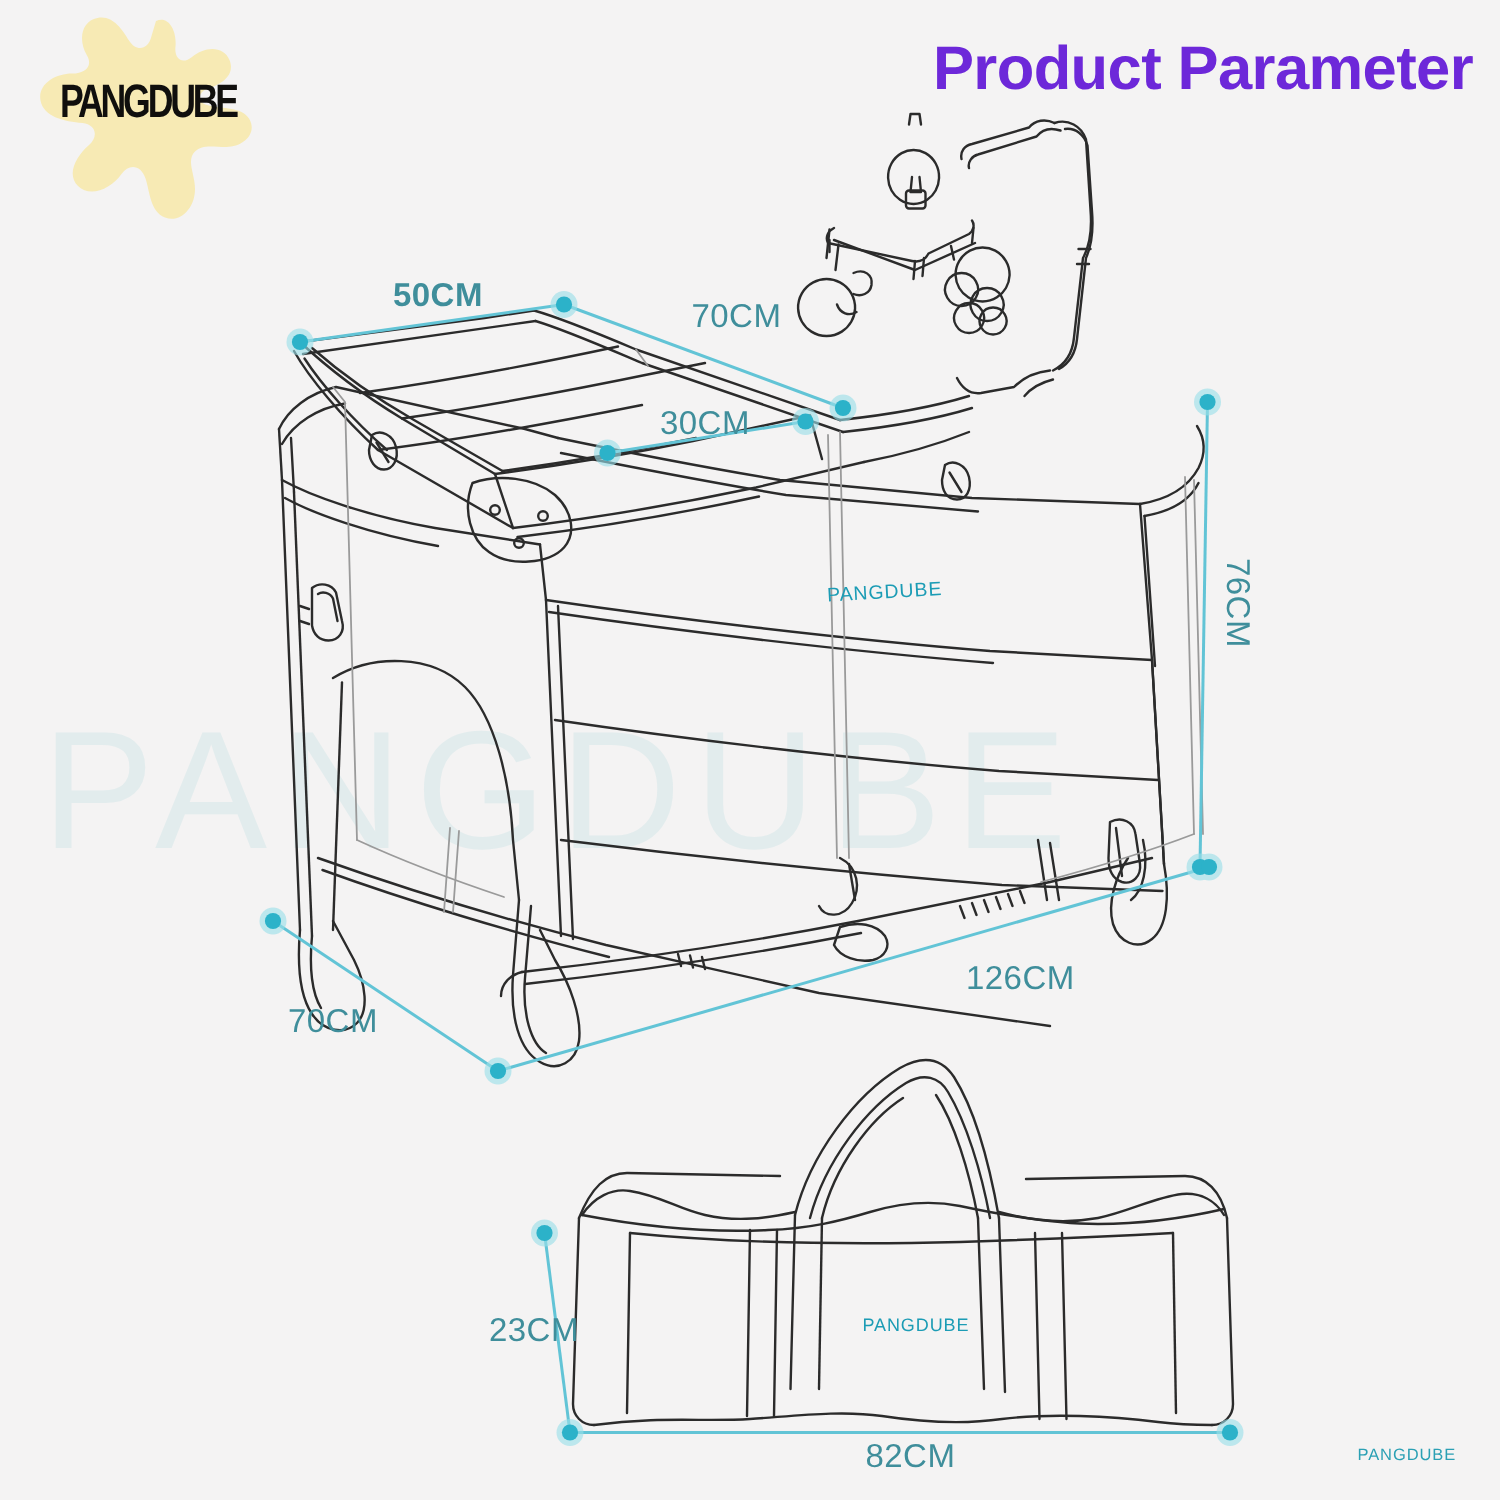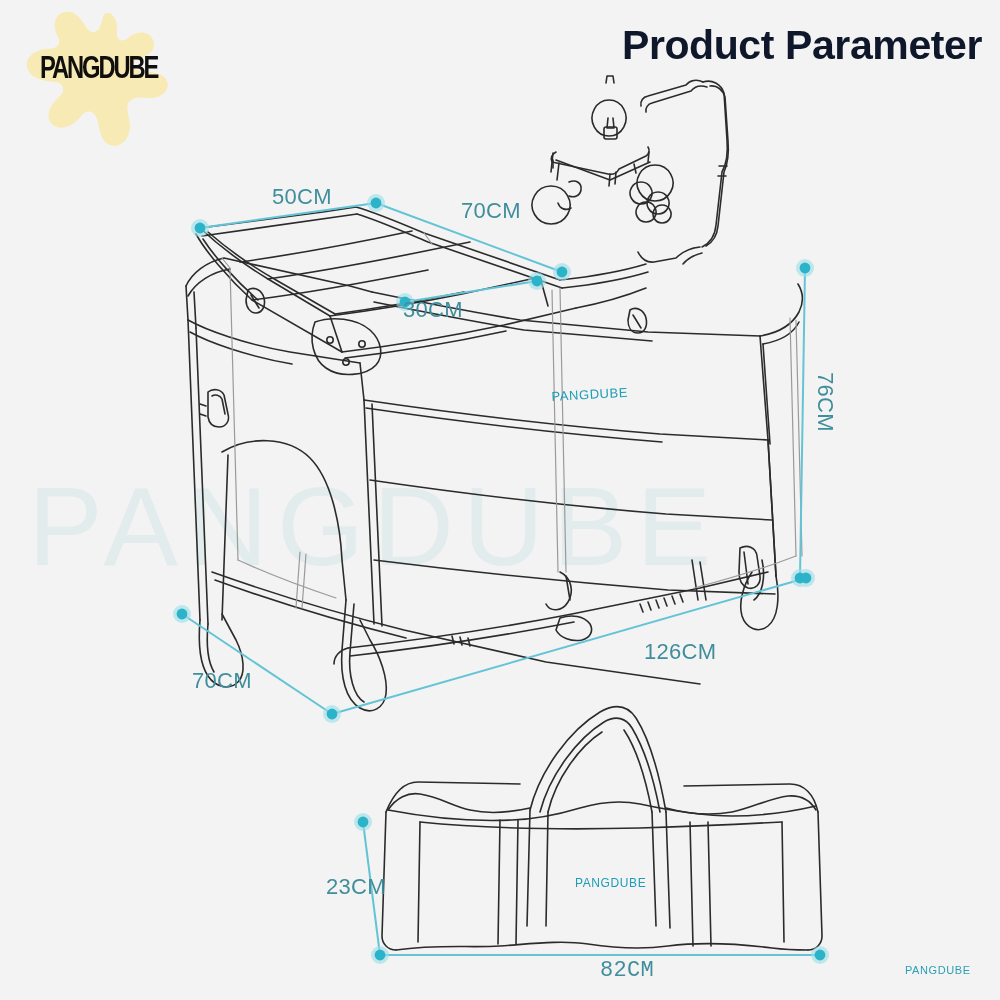--- a/index.html
+++ b/index.html
@@ -46,21 +46,21 @@
   }
 
   
   #title {
     position: absolute;
     right: 18px;
     top: 22px;
     font-family: "Liberation Sans", sans-serif;
     font-weight: bold;
     font-size: 41px;
-    color: #0f172a;
+    color: #6d28d9;
     letter-spacing: -0.4px;
     white-space: nowrap;
   }
 
   
   #watermark {
     position: absolute;
     left: 28px;
     top: 462px;
     font-family: "Liberation Sans", sans-serif;
@@ -393,35 +393,35 @@
         <circle cx="182" cy="614" r="5.4"></circle>
           <circle cx="332" cy="714" r="5.4"></circle>
         <circle cx="806" cy="578" r="5.4"></circle>
         <circle cx="363" cy="822" r="5.4"></circle>
           <circle cx="380" cy="955" r="5.4"></circle>
         <circle cx="820" cy="955" r="5.4"></circle>
       </g>
     </g>
   </svg>
 
-  <div class="dim-label" style="left:272px; top:184px;">50CM</div>
+  <div class="dim-label" style="left:262px; top:184px;font-weight:bold;">50CM</div>
 
   <div class="dim-label" style="left:461px; top:198px;">70CM</div>
 
-  <div class="dim-label" style="left:403px; top:269px;margin-top:28px;">30CM</div>
+  <div class="dim-label" style="left:440px; top:269px;">30CM</div>
 
   <div class="dim-label vert" style="left:838px; top:372px;">76CM</div>
 
   <div class="dim-label" style="left:192px; top:668px;">70CM</div>
 
   <div class="dim-label" style="left:644px; top:639px;">126CM</div>
 
   <div class="dim-label" style="left:310px; top:874px;margin-left:16px;">23CM</div>
 
-  <div class="dim-label" style="left:600px; top:958px;font-family:Liberation Mono, monospace;">82CM</div>
+  <div class="dim-label" style="left:577px; top:958px;">82CM</div>
 
   <div class="brand-mark" id="crib-brand">PANGDUBE</div>
 
   <div class="brand-mark" id="bag-brand">PANGDUBE</div>
 
   <div class="brand-mark" id="corner-brand">PANGDUBE</div>
 
 </div>
 
 </body></html>

